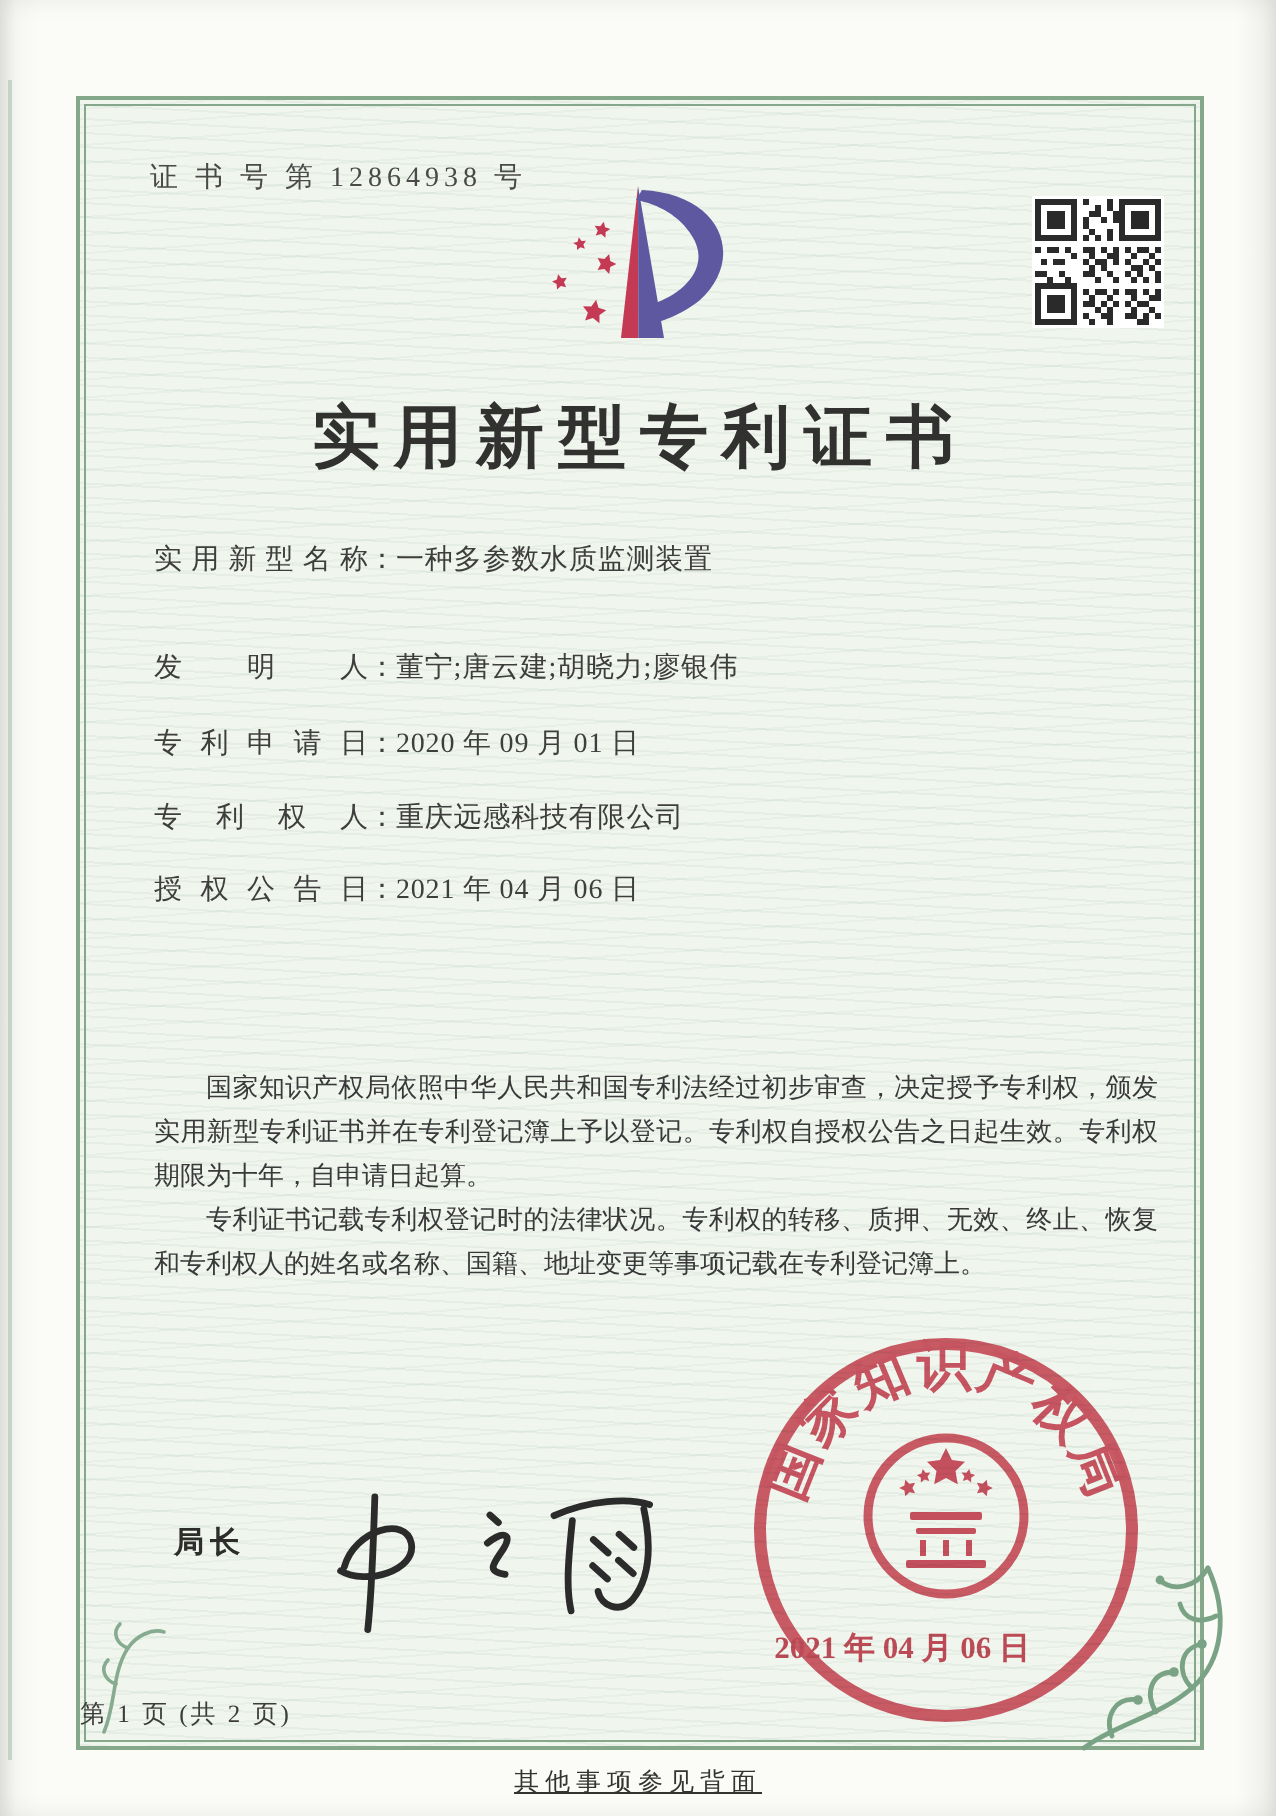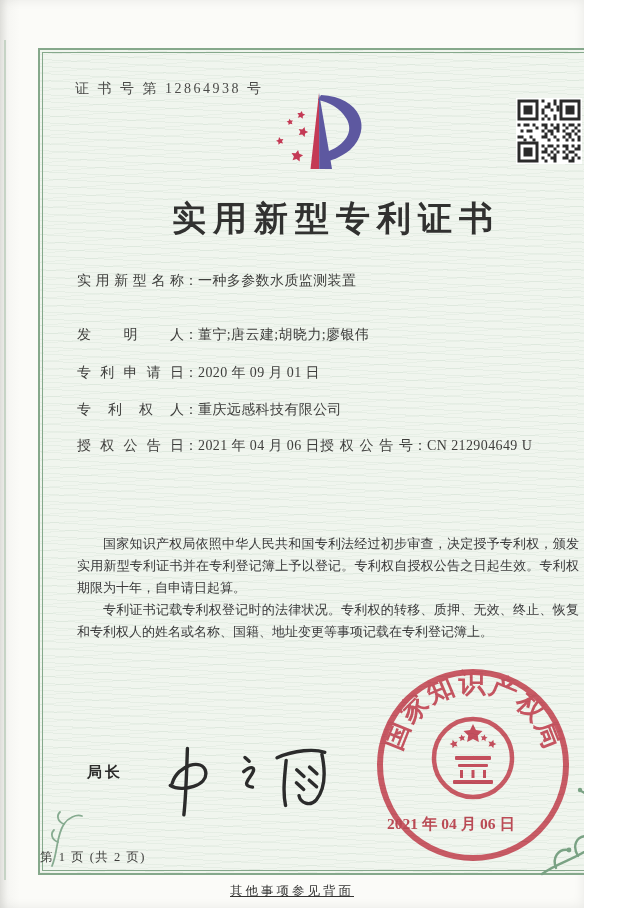--- a/index.html
+++ b/index.html
@@ -3,21 +3,21 @@
 <meta charset="utf-8">
 <style>
   html,body{margin:0;padding:0;}
   body{
     width:638px;height:908px;
     font-family:"Liberation Serif","DejaVu Serif",serif;
     background:#ffffff;
     position:relative;
   }
   .page{
-    position:absolute;left:0;top:0;width:584px;height:908px;
+    position:absolute;left:0;top:0;width:638px;height:908px;
     background:linear-gradient(90deg,#e7e7e3 0,#f6f6f3 8px,#fbfbf8 20px,#fbfbf8 618px,#f1f1ee 632px,#e9e9e5 638px);
     box-shadow:inset 0 0 12px rgba(0,0,0,.08);
     overflow:hidden;
   }
   .page-edge{
     position:absolute;left:4px;top:40px;width:2px;height:840px;
     background:#bccdbc;opacity:.8;
   }
   
   .cert{
@@ -35,21 +35,20 @@
   .cert-no{
     position:absolute;left:35px;top:30px;
     font-size:14px;letter-spacing:2.5px;color:#4a4a48;
   }
   .logo{position:absolute;left:215px;top:35px;width:152px;height:102px;}
   .qr{position:absolute;left:476px;top:48px;width:66px;height:66px;background:#fff0;}
   .title{
     position:absolute;left:0;top:146px;width:100%;
     text-align:center;font-size:34px;font-weight:700;color:#313130;
     letter-spacing:7px;
-    padding-left:16px;
   }
   .fields{
     position:absolute;left:37px;top:220px;width:505px;
     font-size:14px;color:#3e3e3c;line-height:21px;
   }
   .frow{position:relative;}
   .frow .lbl{
     display:inline-block;width:107px;vertical-align:top;
     text-align:justify;text-align-last:justify;
   }
@@ -136,23 +135,20 @@
         <span class="lbl">发明人</span><span class="colon">：</span><span class="val">董宁;唐云建;胡晓力;廖银伟</span>
       </div>
       <div class="frow mb-2">
         <span class="lbl">专利申请日</span><span class="colon">：</span><span class="val">2020 年 09 月 01 日</span>
       </div>
       <div class="frow mb-3">
         <span class="lbl">专利权人</span><span class="colon">：</span><span class="val">重庆远感科技有限公司</span>
       </div>
       <div class="frow">
         <span class="lbl">授权公告日</span><span class="colon">：</span><span class="val">2021 年 04 月 06 日</span>
-        <span class="grant-right">
-          <span class="lbl">授权公告号</span><span class="colon">：</span><span class="val">CN 212904649 U</span>
-        </span>
       </div>
     </div>
 
     <div class="paras">
       <p>国家知识产权局依照中华人民共和国专利法经过初步审查，决定授予专利权，颁发实用新型专利证书并在专利登记簿上予以登记。专利权自授权公告之日起生效。专利权期限为十年，自申请日起算。</p>
       <p>专利证书记载专利权登记时的法律状况。专利权的转移、质押、无效、终止、恢复和专利权人的姓名或名称、国籍、地址变更等事项记载在专利登记簿上。</p>
     </div>
 
     <div class="signer">
       <div>局长</div>

